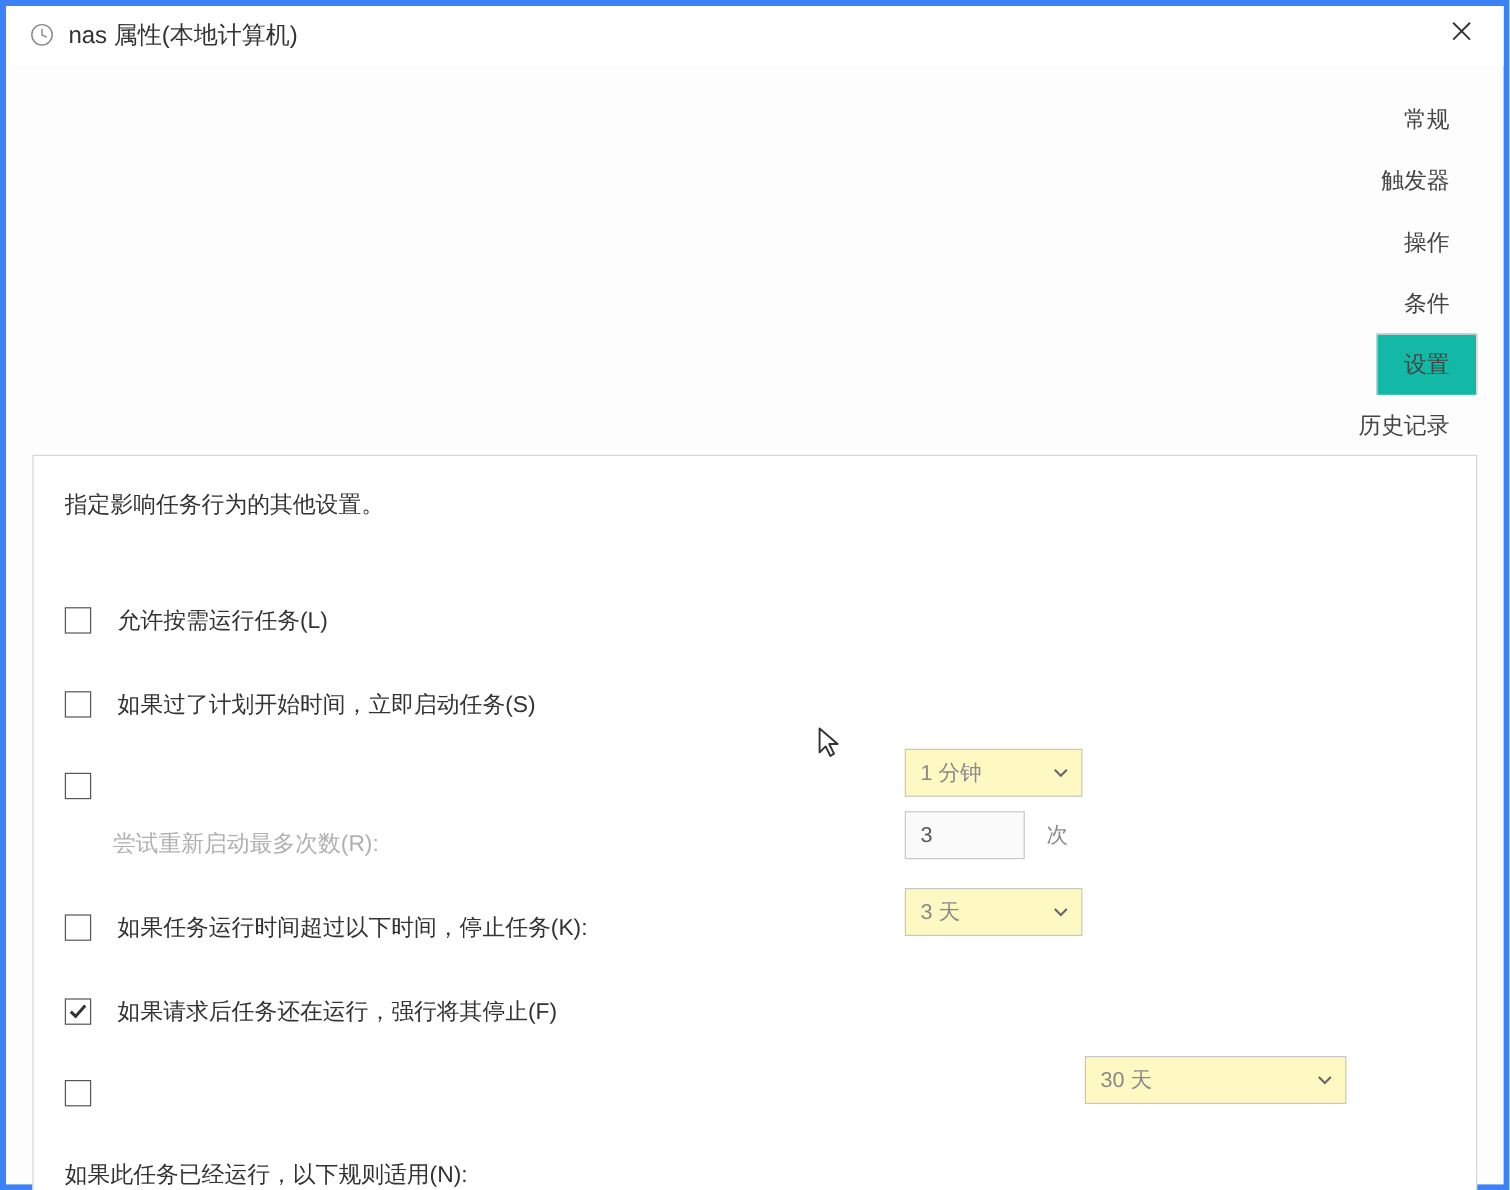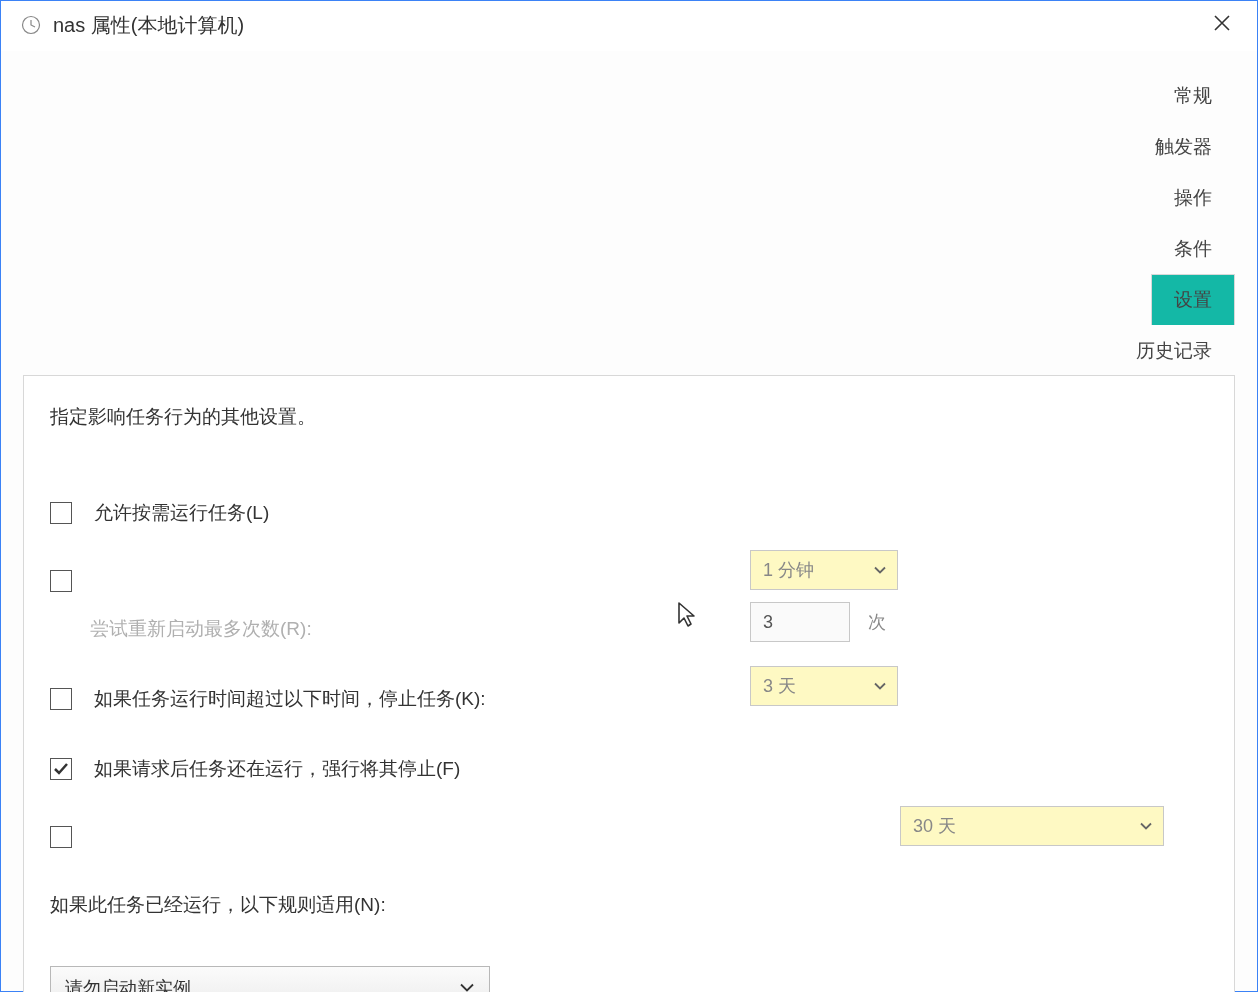--- a/index.html
+++ b/index.html
@@ -9,21 +9,21 @@
     font-size: 18px;
     background: #ffffff;
     color: #333;
     width: 1258px;
     height: 992px;
     overflow: hidden;
   }
   .window {
     width: 1258px;
     height: 992px;
-    border: 1px solid #3b82f6;
+    border: 5px solid #3b82f6;
     background: #fdfdfd;
     display: flex;
     flex-direction: column;
   }
   .titlebar {
     display: flex;
     align-items: center;
     padding: 8px 12px 10px 20px;
     background: #ffffff;
   }
@@ -124,21 +124,21 @@
     background: #fef9c3;
     color: #555;
     font-size: 18px;
     padding: 6px 36px 6px 12px;
     position: relative;
     height: 40px;
     display: flex;
     align-items: center;
   }
   .combo.w1 { width: 148px; }
-  .combo.w3 { width: 264px; }
+  .combo.w3 { width: 218px; }
   .combo .chev {
     position: absolute;
     right: 10px;
     top: 50%;
     transform: translateY(-50%);
   }
   .combo.disabled { color: #888; }
   .textbox {
     border: 1px solid #c8c8c8;
     background: #fafafa;
@@ -210,20 +210,26 @@
 
       <div class="description">指定影响任务行为的其他设置。</div>
 
       <div class="row">
         <div class="checkbox">
           
         </div>
         <span class="label">允许按需运行任务(L)</span>
       </div>
 
+      <div class="row">
+        <div class="checkbox">
+          
+        </div>
+        <span class="label">如果过了计划开始时间，立即启动任务(S)</span>
+      </div>
 
       <div class="row">
         <div class="checkbox">
           
         </div>
         <div class="right-controls" style="top:-20px;">
           <div class="combo w1 disabled">
             <span>1 分钟</span>
             <span class="chev"><svg width="14" height="10" viewBox="0 0 14 10">
                   <path d="M2 2 L7 7 L12 2"></path>

